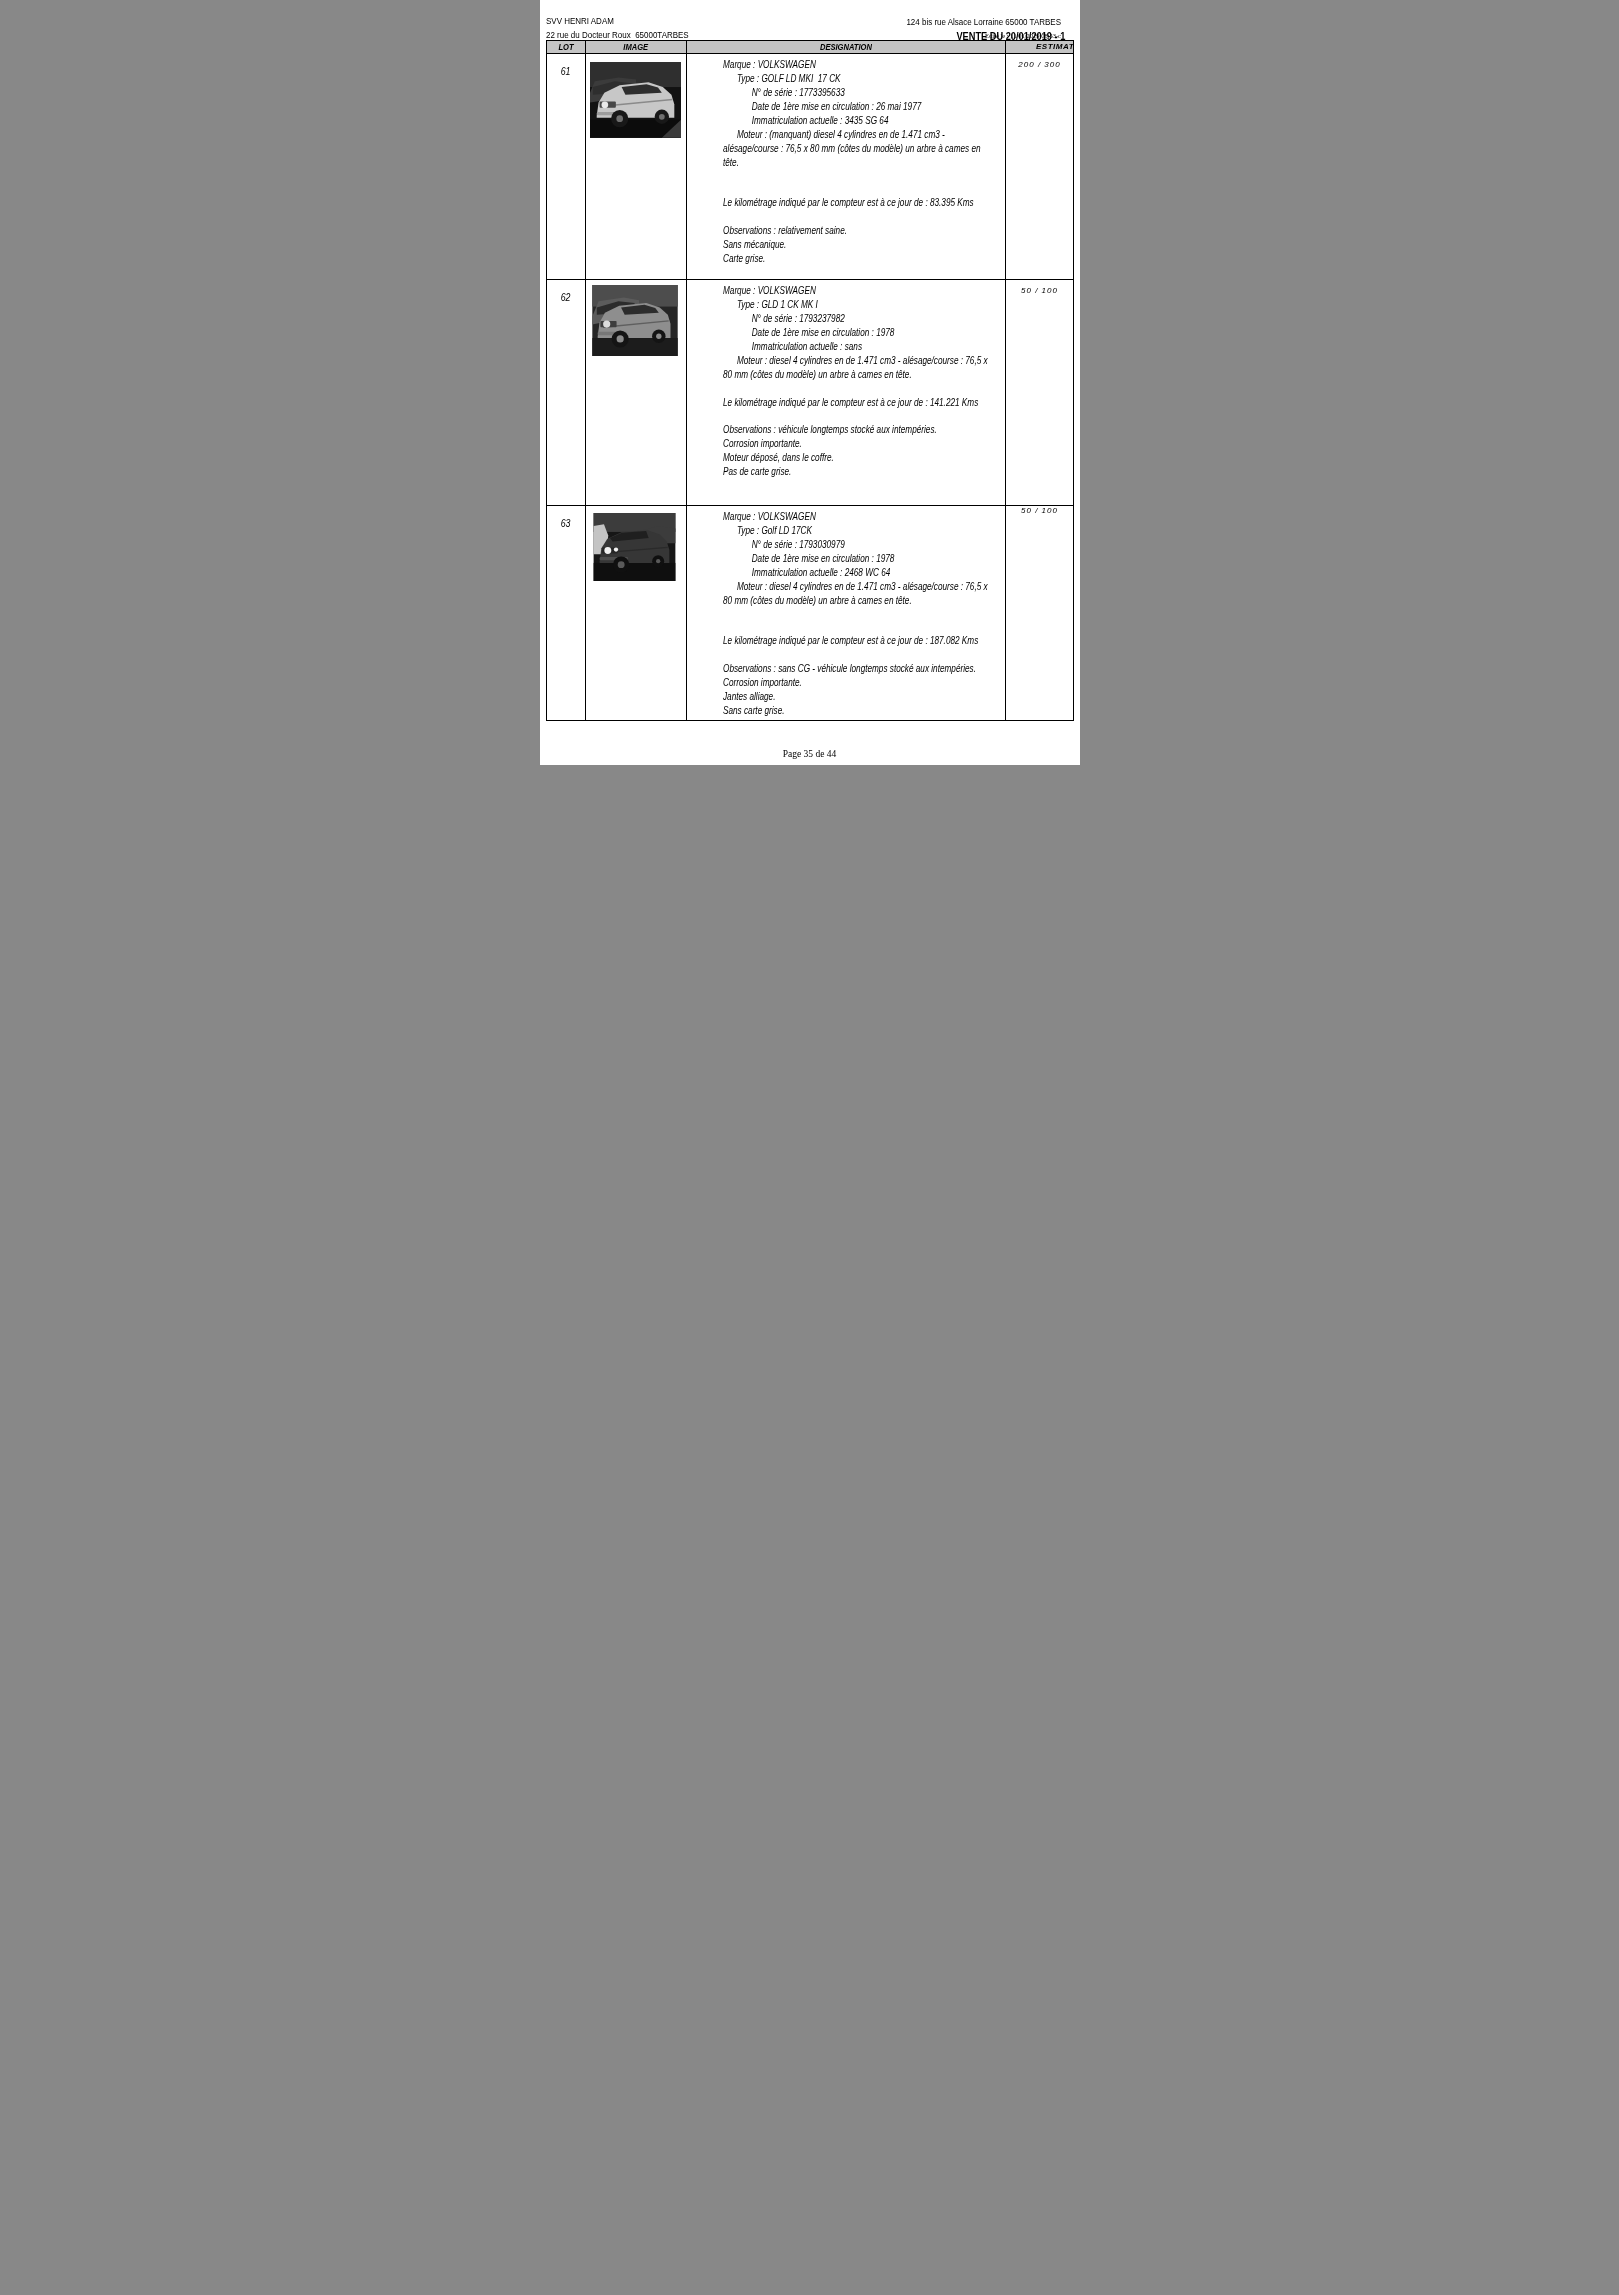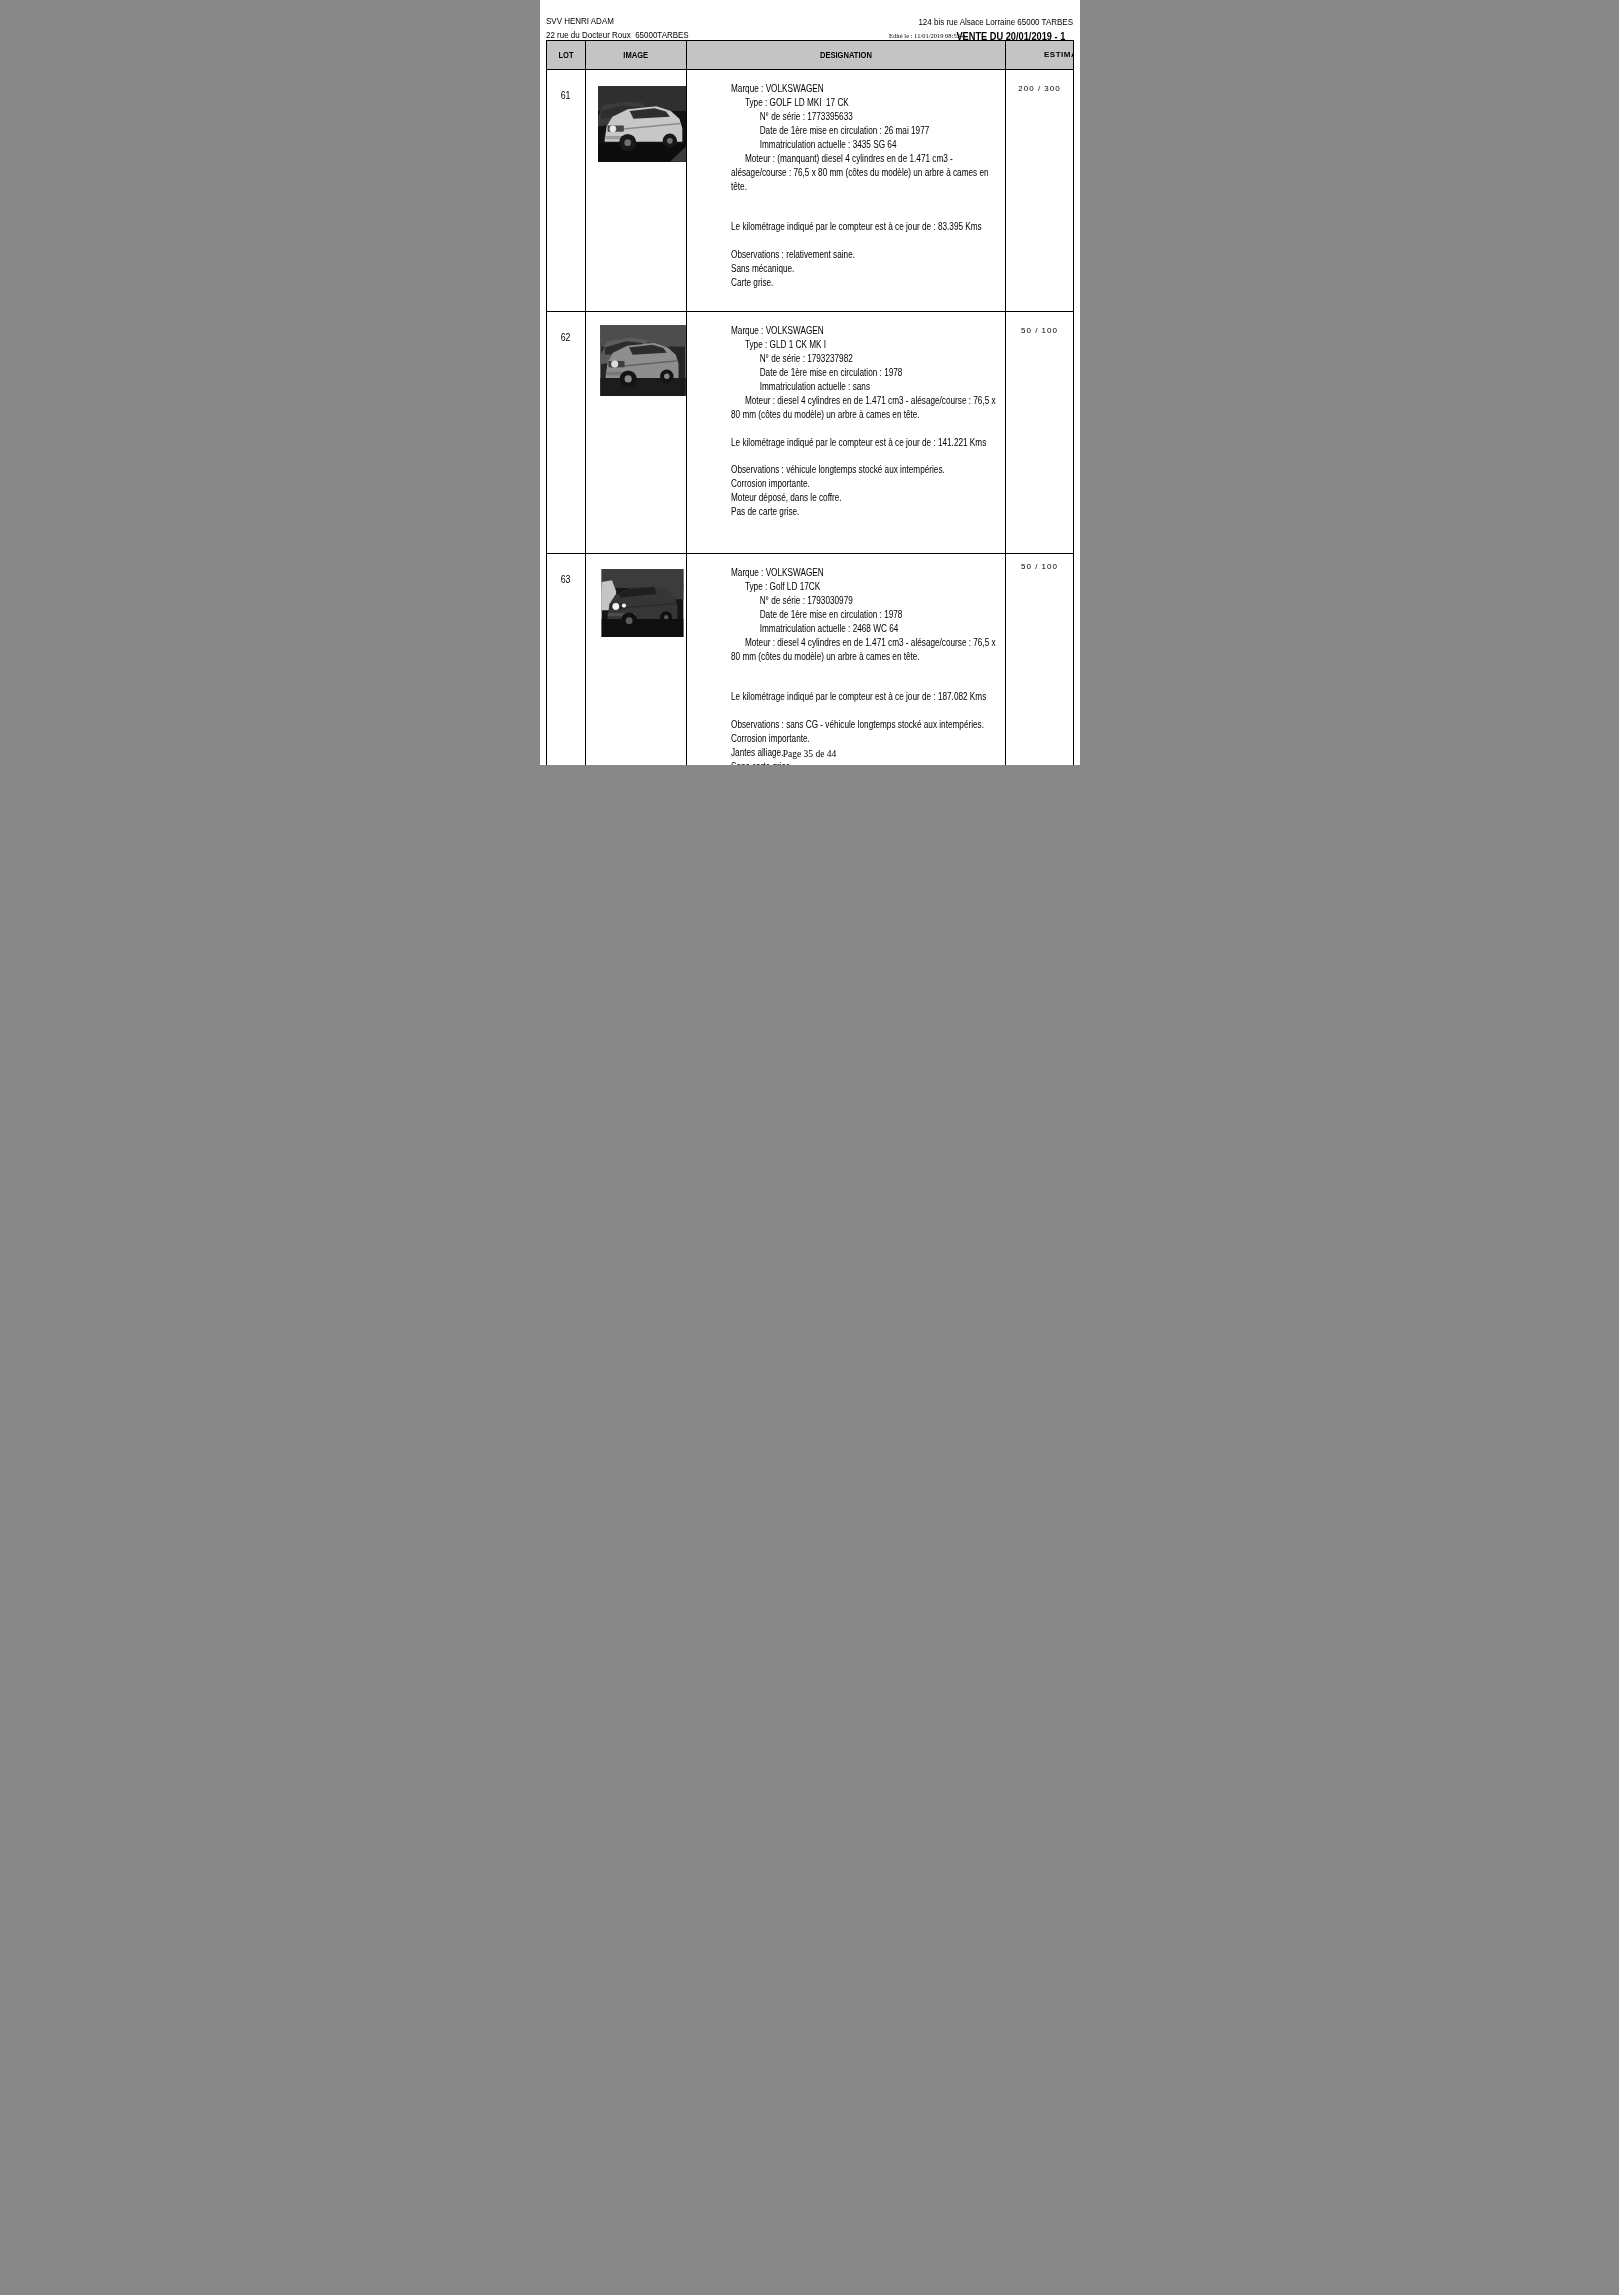--- a/index.html
+++ b/index.html
@@ -9,21 +9,21 @@
     margin:0 auto;
     background:#ffffff;
     font-family:"Liberation Sans","DejaVu Sans",sans-serif;
     color:#000;
     overflow:hidden;
   }
   
   .pagehead{position:absolute;top:14px;left:6.5px;right:6.5px;height:25px;}
   .ph-left{position:absolute;left:0;top:0;}
   .ph-center{position:absolute;left:0;right:0;top:16px;text-align:right;}
-  .ph-right{position:absolute;right:0;top:1px;}
+  .ph-right{position:absolute;right:12px;top:1px;text-align:right;}
   .narrow{
     display:block;
     font-size:9.5px;line-height:13.5px;
     transform:scaleX(0.84);transform-origin:0 0;
     white-space:pre;
   }
   .narrow.r{transform-origin:100% 0;}
   .ph-title{
     display:inline-block;
     font-size:10.5px;font-weight:bold;line-height:13px;
@@ -36,21 +36,21 @@
     font-size:6.5px;line-height:8.5px;white-space:pre;
   }
   
   table.lots{
     position:absolute;left:6.5px;top:40px;
     border-collapse:collapse;table-layout:fixed;
     width:528px;
   }
   table.lots td,table.lots th{
     border-left:0.5px solid #000;border-right:0.5px solid #000;
-    padding:8px;vertical-align:top;overflow:hidden;
+    padding:0;vertical-align:top;overflow:hidden;font-style:italic;
   }
   table.lots th{
     background:#c4c4c4;
     border-top:1.5px solid #000;border-bottom:1.5px solid #000;
     height:11.5px;vertical-align:middle;text-align:center;
     font-weight:bold;
   }
   table.lots td{border-bottom:1.5px solid #000;}
   table.lots th:first-child, table.lots td:first-child{border-left:1px solid #000;}
   table.lots th:last-child, table.lots td:last-child{border-right:1px solid #000;}

